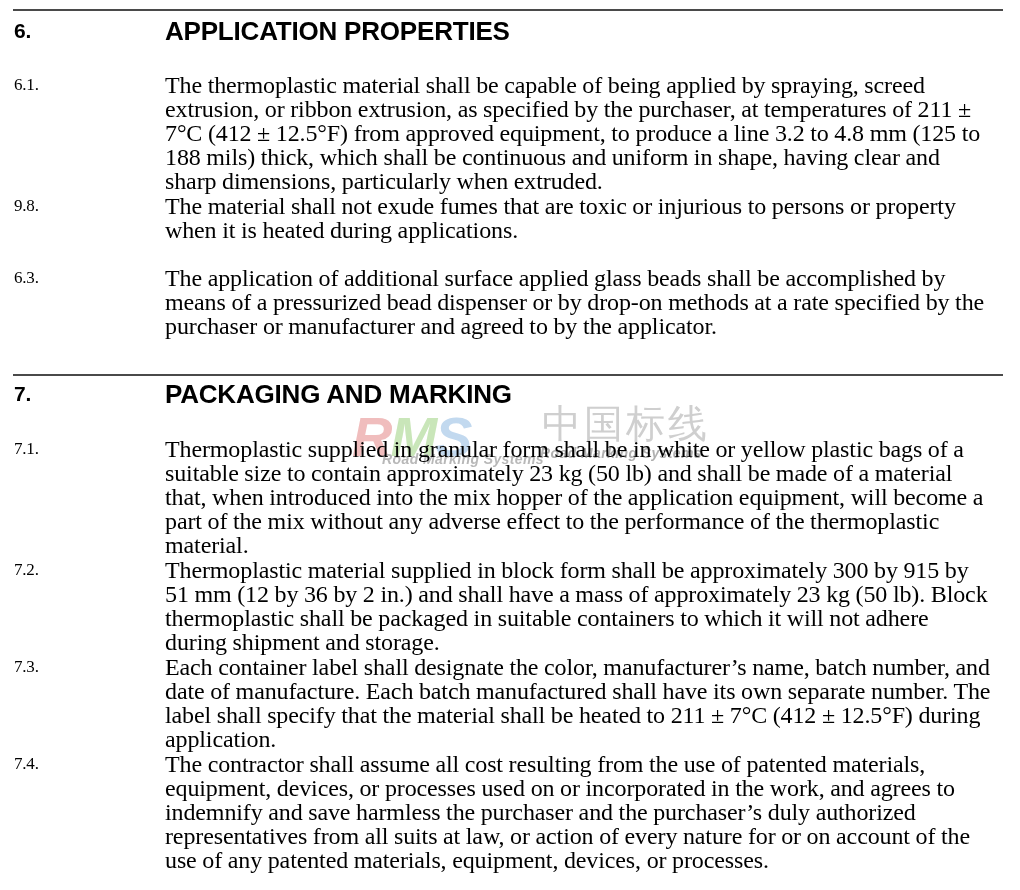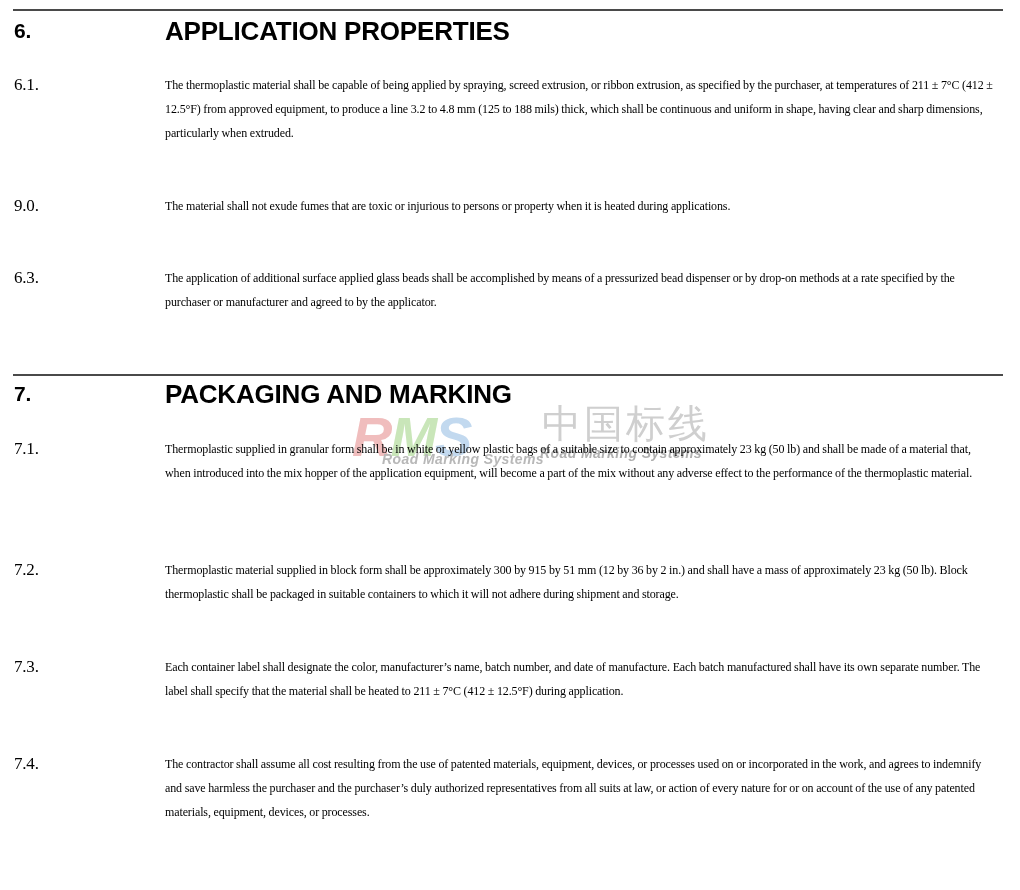--- a/index.html
+++ b/index.html
@@ -80,21 +80,21 @@
     line-height: 24px;
     letter-spacing: -0.2px;
     white-space: nowrap;
   }
   .clause-body {
     position: absolute;
     left: 165px;
     top: 0;
     width: 830px;
     font-family: "Liberation Serif", "DejaVu Serif", serif;
-    font-size: 12px;
+    font-size: 24px;
     line-height: 24px;
     text-align: left;
     letter-spacing: -0.12px;
     word-spacing: -0.2px;
   }
 
   
   #clause-6-1 { top: 73px; }
   #clause-6-2 { top: 194px; }
   #clause-6-3 { top: 266px; }
@@ -185,21 +185,21 @@
     <span class="sec-num">6.</span>
     <span class="sec-title">APPLICATION PROPERTIES</span>
   </div>
 
   <div id="clause-6-1" class="clause">
     <span class="clause-num">6.1.</span>
     <span class="clause-body">The thermoplastic material shall be capable of being applied by spraying, screed extrusion, or ribbon extrusion, as specified by the purchaser, at temperatures of 211 ± 7°C (412 ± 12.5°F) from approved equipment, to produce a line 3.2 to 4.8 mm (125 to 188 mils) thick, which shall be continuous and uniform in shape, having clear and sharp dimensions, particularly when extruded.</span>
   </div>
 
   <div id="clause-6-2" class="clause">
-    <span class="clause-num">9.0.</span>
+    <span class="clause-num">9.8.</span>
     <span class="clause-body">The material shall not exude fumes that are toxic or injurious to persons or property when it is heated during applications.</span>
   </div>
 
   <div id="clause-6-3" class="clause">
     <span class="clause-num">6.3.</span>
     <span class="clause-body">The application of additional surface applied glass beads shall be accomplished by means of a pressurized bead dispenser or by drop-on methods at a rate specified by the purchaser or manufacturer and agreed to by the applicator.</span>
   </div>
 
   <div id="rule-2" class="section-rule"></div>
 

